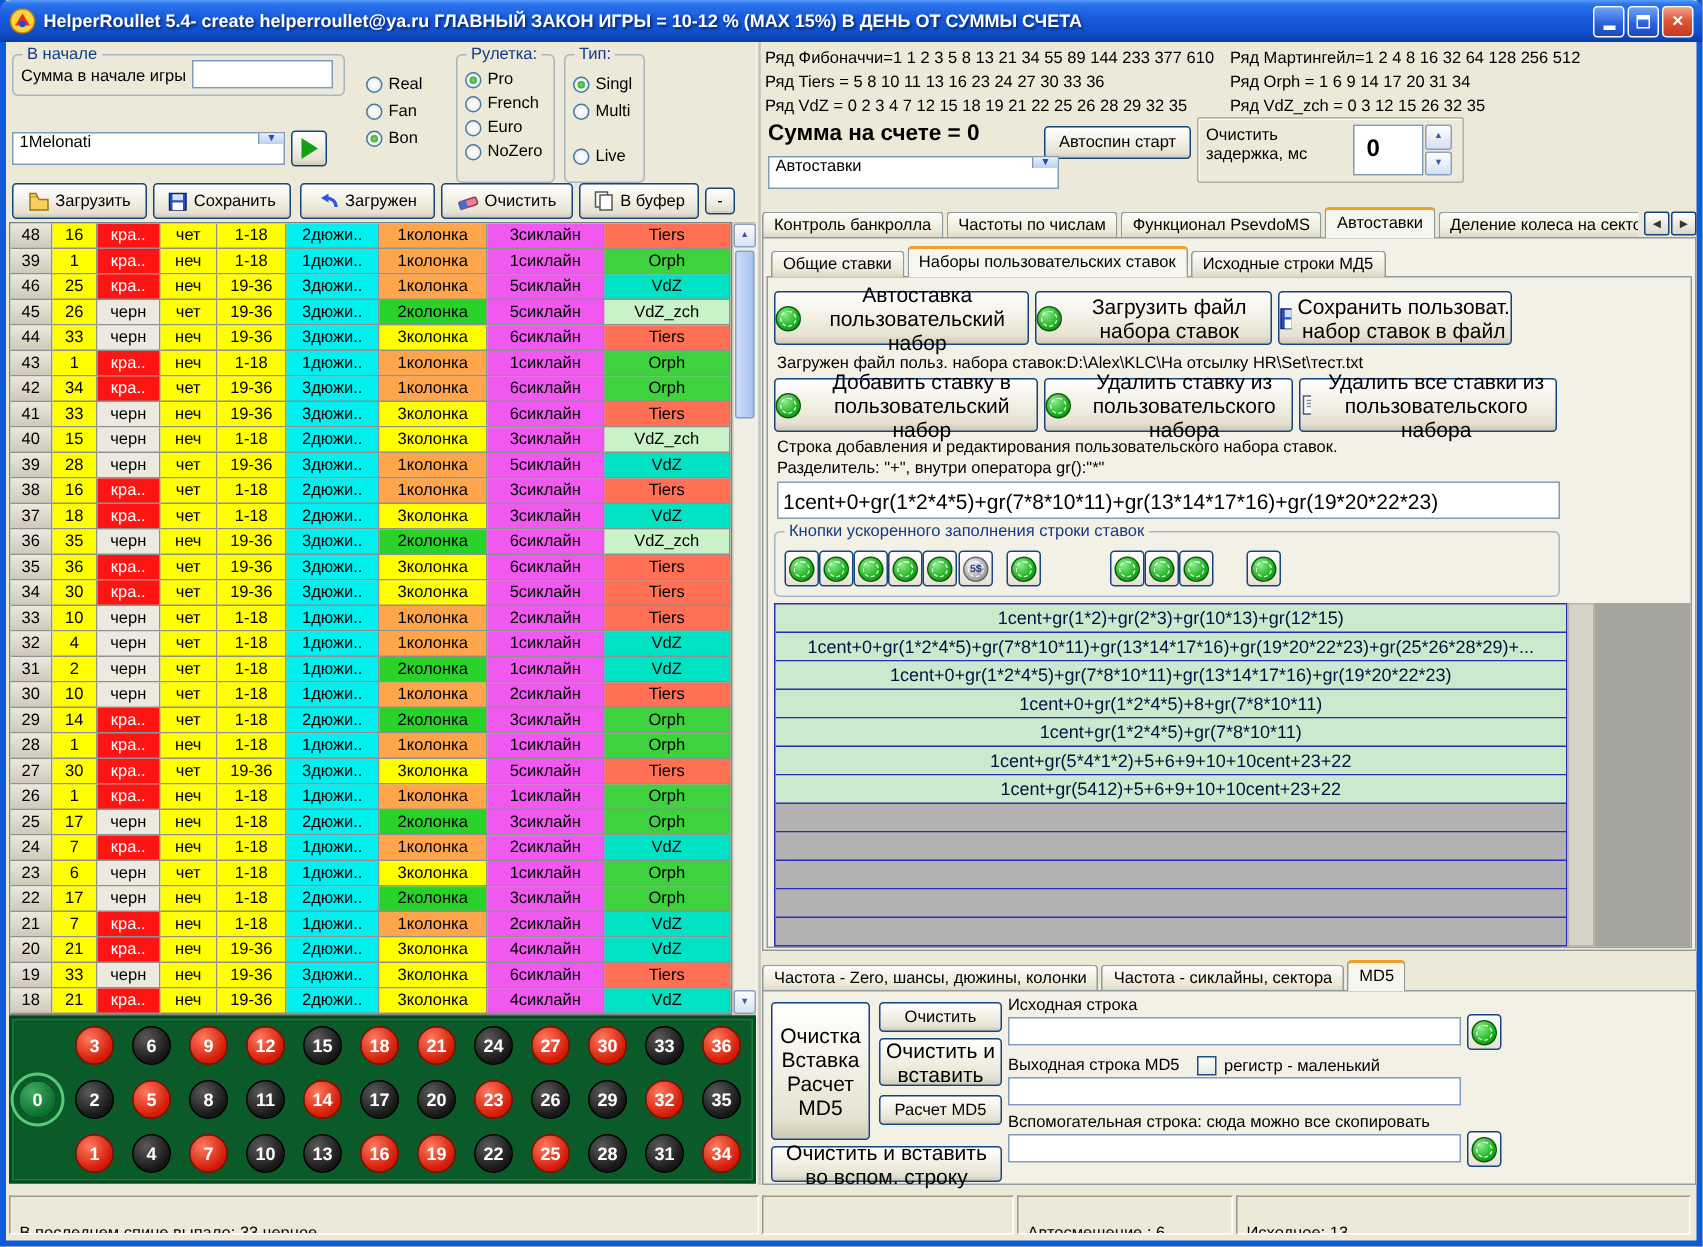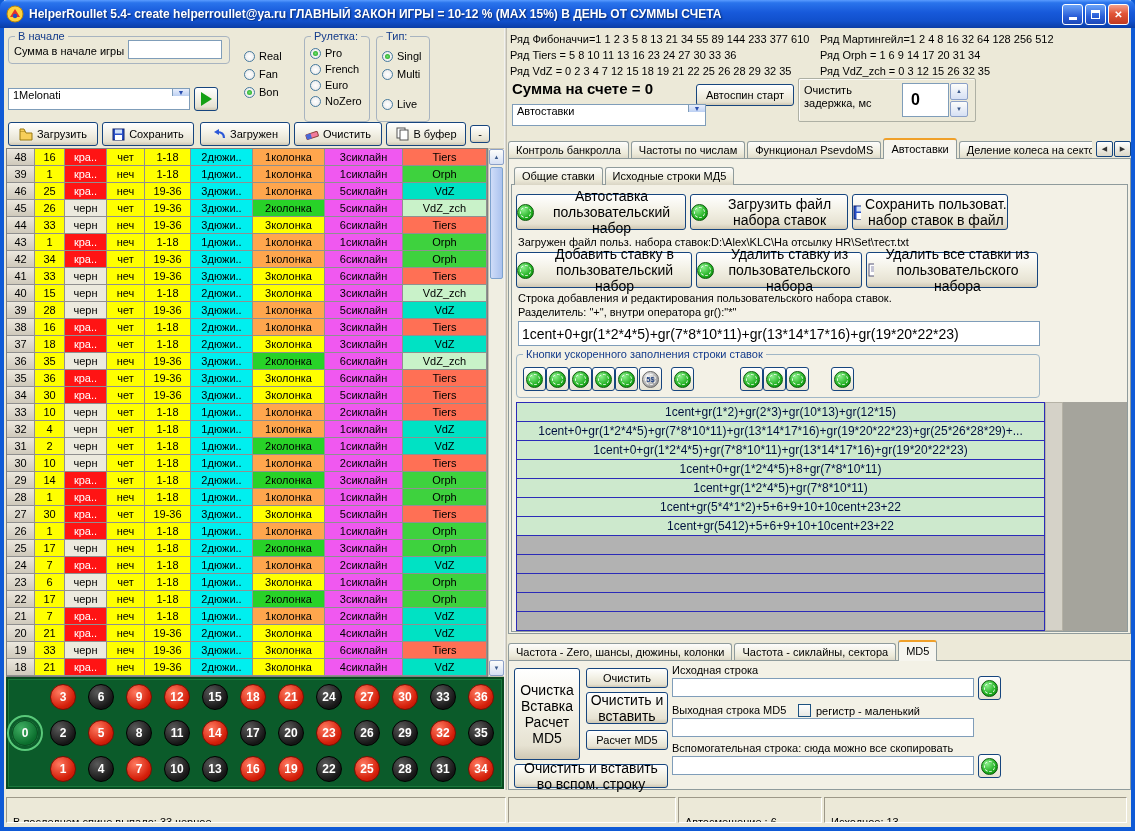--- a/index.html
+++ b/index.html
@@ -620,20 +620,21 @@
       <div class="tab act">Автоставки</div>
       <div class="tab">Деление колеса на сектора</div>
     </div>
     <div class="arrbtn" style="left:1092px;top:113px">◀</div>
     <div class="arrbtn" style="left:1110px;top:113px">▶</div>
 
     <div class="panel" style="left:504px;top:130px;width:623px;height:476px"></div>
 
     <div class="tstrip" style="left:510px;top:136px;max-width:600px;z-index:2">
       <div class="tab">Общие ставки</div>
+      <div class="tab act">Наборы пользовательских ставок</div>
       <div class="tab">Исходные строки МД5</div>
     </div>
     <div class="panel" style="left:507px;top:156px;width:617px;height:448px;z-index:1"></div>
 
     <div class="btn" style="left:512px;top:166px;width:170px;height:36px;z-index:2">
       <span class="chip"></span>
       <span class="two">Автоставка пользовательский набор</span>
     </div>
     <div class="btn" style="left:686px;top:166px;width:158px;height:36px;z-index:2">
       <span class="chip"></span>

